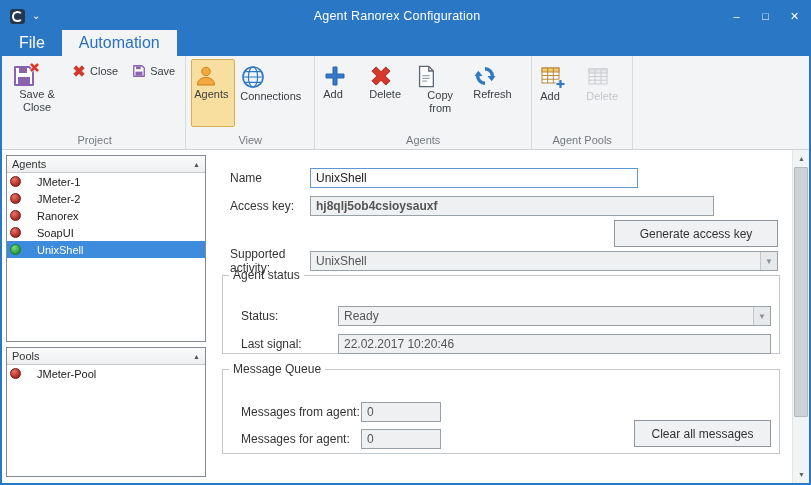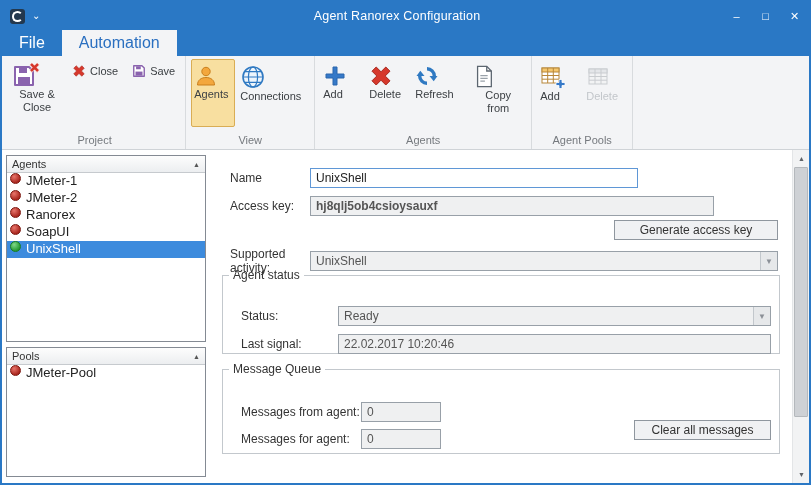--- a/index.html
+++ b/index.html
@@ -41,37 +41,37 @@
 
   
   .content{position:relative;height:333px;background:#fff}
 
   .panel{position:absolute;left:4px;width:200px;border:1px solid #848a93;background:#fff}
   .agents-panel{top:5px;height:187px}
   .pools-panel{top:197px;height:130px}
   .list-header{height:17px;display:flex;align-items:center;background:linear-gradient(#fdfdfd,#eceef0);border-bottom:1px solid #c6cace;padding:0 5px;font-size:11px;color:#333}
   .list-header .hdr-label{flex:1}
   .sort-icon{font-size:7px;color:#555;line-height:1}
-  .lrow{height:17px;display:flex;align-items:flex-start;gap:5px;padding:0 3px;font-size:13px;color:#222;cursor:default}
+  .lrow{height:17px;display:flex;align-items:center;gap:16px;padding:0 3px;font-size:11px;color:#222;cursor:default}
   .lrow.selected{background:#3d8bdd;color:#fff}
   .dot{width:11px;height:11px;border-radius:50%;flex:0 0 11px}
   .dot[data-status="red"]{background:radial-gradient(circle at 35% 30%,#e8756b,#a8251d 72%);border:1px solid #7d170f}
   .dot[data-status="green"]{background:radial-gradient(circle at 35% 30%,#7fd98a,#259a33 72%);border:1px solid #177d22}
 
   
   .form{position:absolute;left:208px;top:0;width:578px;height:333px;font-size:12px}
   .frow{position:absolute;display:flex;align-items:center}
   .flabel{color:#333}
   .tbx{height:20px;border:1px solid #98a0a8;padding:0 5px;font-size:12px;color:#222;background:#fff;font-family:"Liberation Sans",sans-serif;outline:none}
   .tbx.focus{border-color:#5f97d6}
   .tbx.ro{background:#eff0f1;color:#555}
   .combo{height:20px;border:1px solid #98a0a8;background:#eff0f1;color:#555;display:flex;align-items:center}
   .combo .cval{flex:1;padding:0 5px;white-space:nowrap;overflow:hidden}
   .combo .carr{width:17px;height:100%;border-left:1px solid #c2c7cc;display:flex;align-items:center;justify-content:center;font-size:8px;color:#8b9097;background:#e6e8ea}
-  .btn{position:absolute;height:20px;border:1px solid #8f969e;background:#f0f1f3;font-size:12px;color:#333;display:flex;align-items:center;justify-content:center;cursor:default}
+  .btn{position:absolute;height:27px;border:1px solid #8f969e;background:#f0f1f3;font-size:12px;color:#333;display:flex;align-items:center;justify-content:center;cursor:default}
   fieldset{position:absolute;border:1px solid #c3c8cd}
   legend{font-size:12px;color:#333;margin-left:6px;padding:0 4px}
 
   
   .scrollbar{position:absolute;right:0;top:0;width:17px;height:333px;background:#f2f3f4;border-left:1px solid #e3e5e7}
   .sb-btn{position:absolute;left:0;width:17px;height:17px;display:flex;align-items:center;justify-content:center;font-size:7px;color:#5f6368}
   .sb-up{top:0}
   .sb-down{bottom:0}
   .sb-thumb{position:absolute;left:1px;top:17px;width:14px;height:250px;background:#ced1d5;border:1px solid #b4b8bc;border-radius:1px}
 </style>
@@ -177,38 +177,38 @@
         <div class="rbtn-lg narrow">
           <span class="ric">
             <svg width="24" height="24" viewBox="0 0 24 24">
                 <path d="M3 7.2 L7.2 3 L12 7.8 L16.8 3 L21 7.2 L16.2 12 L21 16.8 L16.8 21 L12 16.2 L7.2 21 L3 16.8 L7.8 12 Z" fill="#d6382c" stroke="#a82a20"></path>
               </svg>
           </span>
           <span class="rlabel">Delete</span>
         </div>
         <div class="rbtn-lg">
           <span class="ric">
+            <svg width="22" height="25" viewBox="0 0 24 26">
+                <path d="M5 2h10l5 5v17H5z" fill="#fff" stroke="#5c6670" stroke-width="1.4"></path>
+                <path d="M15 2v5h5" fill="none" stroke="#5c6670" stroke-width="1.4"></path>
+                <path d="M8 12h8M8 15h8M8 18h5" stroke="#9aa2aa" stroke-width="1.2"></path>
+              </svg>
+          </span>
+          <span class="rlabel">Copy from</span>
+        </div>
+        <div class="rbtn-lg">
+          <span class="ric">
             <svg width="24" height="24" viewBox="0 0 24 24">
                 <path d="M12 3a9 9 0 0 1 9 9h-3.4a5.6 5.6 0 0 0-5.6-5.6z" fill="#2f79c2"></path>
                 <path d="M22.5 12l-3.8 5.2L14.5 12z" fill="#2f79c2"></path>
                 <path d="M12 21a9 9 0 0 1-9-9h3.4a5.6 5.6 0 0 0 5.6 5.6z" fill="#2f79c2"></path>
                 <path d="M1.5 12l3.8-5.2L9.5 12z" fill="#2f79c2"></path>
               </svg>
           </span>
           <span class="rlabel">Refresh</span>
-        </div>
-        <div class="rbtn-lg">
-          <span class="ric">
-            <svg width="22" height="25" viewBox="0 0 24 26">
-                <path d="M5 2h10l5 5v17H5z" fill="#fff" stroke="#5c6670" stroke-width="1.4"></path>
-                <path d="M15 2v5h5" fill="none" stroke="#5c6670" stroke-width="1.4"></path>
-                <path d="M8 12h8M8 15h8M8 18h5" stroke="#9aa2aa" stroke-width="1.2"></path>
-              </svg>
-          </span>
-          <span class="rlabel">Copy from</span>
         </div>
       </div>
       <div class="rg-label">Agents</div>
     </div>
 
     <div class="rgroup">
       <div class="rg-body">
         <div class="rbtn-lg narrow">
           <span class="ric">
             <svg width="26" height="26" viewBox="0 0 26 26">

